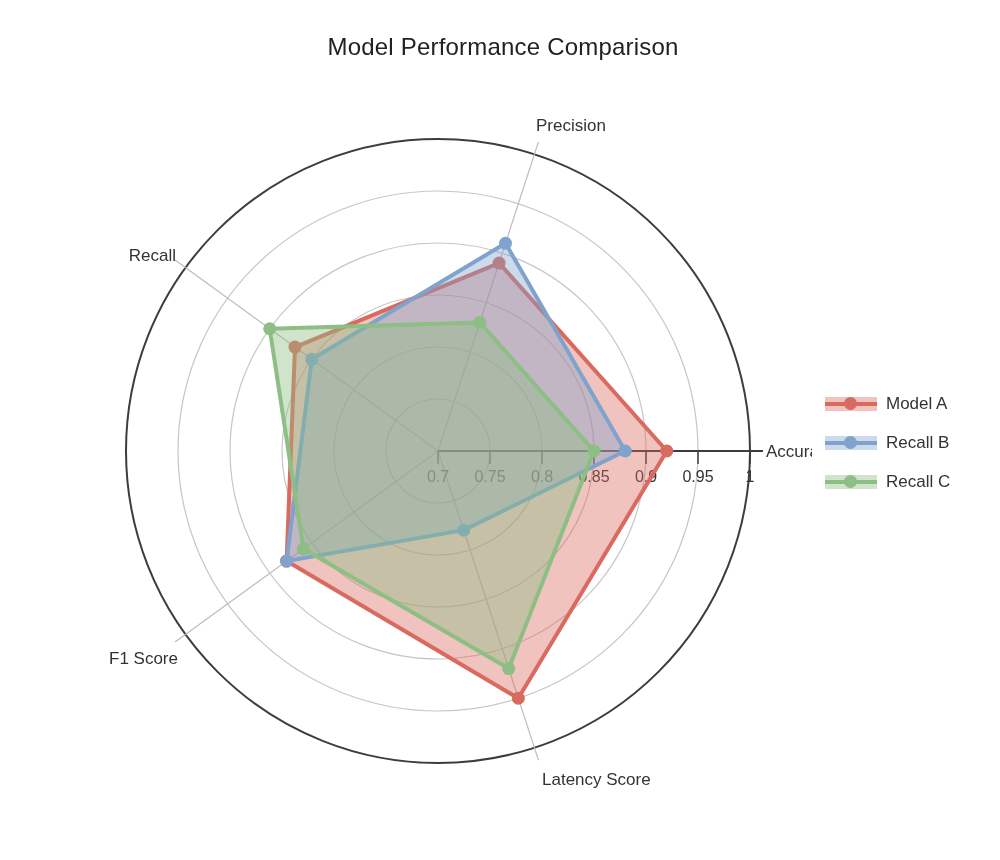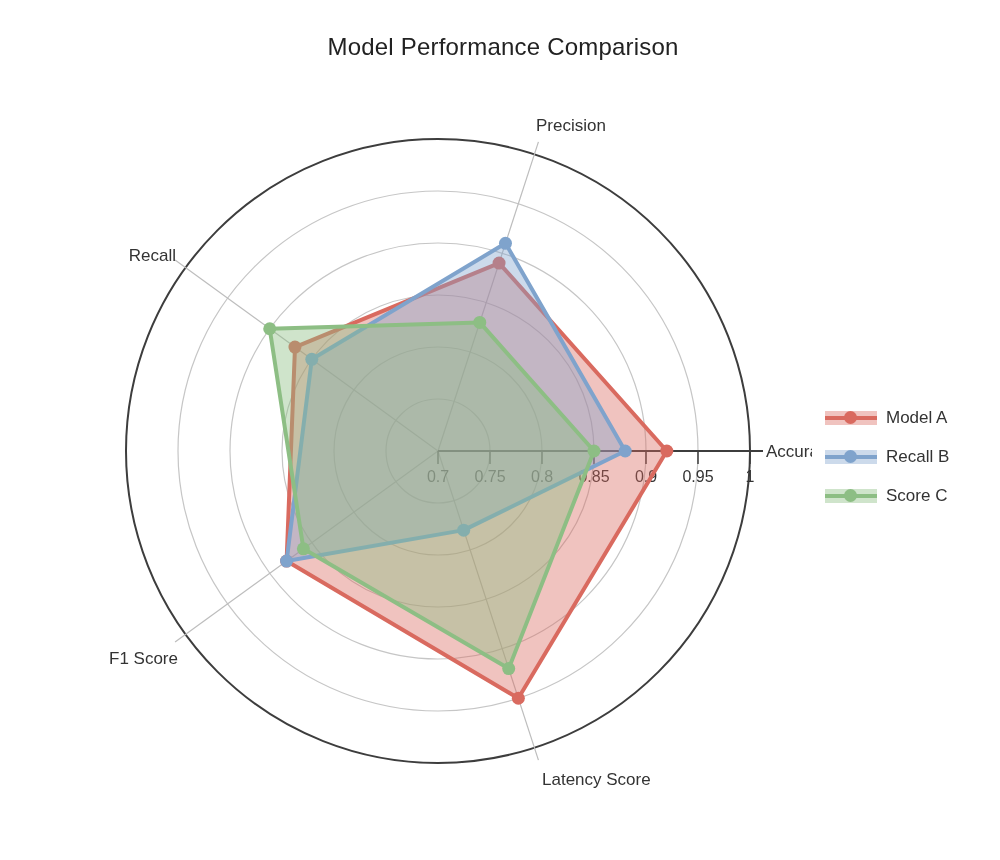--- a/index.html
+++ b/index.html
@@ -2,21 +2,21 @@
 <html><head>
 <meta charset="utf-8">
 <style>
   html,body{margin:0;padding:0;background:#ffffff;}
   body{width:1000px;height:860px;position:relative;overflow:hidden;
        font-family:"Liberation Sans",sans-serif;}
   .stage{position:absolute;inset:0;width:812px;height:860px;background:#fff;}
   .chart-title{position:absolute;left:3px;top:33px;width:1000px;text-align:center;
        font-size:24px;color:#222;letter-spacing:0.2px;}
   #radar-svg{position:absolute;left:0;top:0;}
-  .legend{position:absolute;left:812px;top:400px;background:#ffffff;
+  .legend{position:absolute;left:812px;top:386px;background:#ffffff;
        padding:8px 10px 8px 13px;z-index:5;}
   .legend-item{display:flex;align-items:center;height:20px;margin-bottom:19px;cursor:pointer;}
   .legend-item:last-child{margin-bottom:0;}
   .swatch{position:relative;width:52px;height:14px;flex:0 0 52px;}
   .swatch .band{position:absolute;inset:0;}
   .swatch .line{position:absolute;left:0;right:0;top:5px;height:4px;}
   .swatch .dot{position:absolute;left:19px;top:0px;width:13px;height:13px;border-radius:50%;}
   .legend-label{margin-left:9px;font-size:17px;color:#333;white-space:nowrap;}
 </style>
 </head>
@@ -93,17 +93,17 @@
           <span class="dot" style="background: rgb(127, 163, 204);"></span>
       </span>
       <span class="legend-label">Recall B</span>
     </div>
     <div class="legend-item">
       <span class="swatch">
         <span class="band" style="background: rgba(141, 190, 132, 0.42);"></span>
           <span class="line" style="background: rgb(141, 190, 132);"></span>
           <span class="dot" style="background: rgb(141, 190, 132);"></span>
       </span>
-      <span class="legend-label">Score C</span>
+      <span class="legend-label">Recall C</span>
     </div>
   </div>
 
 </div>
 
 </body></html>

